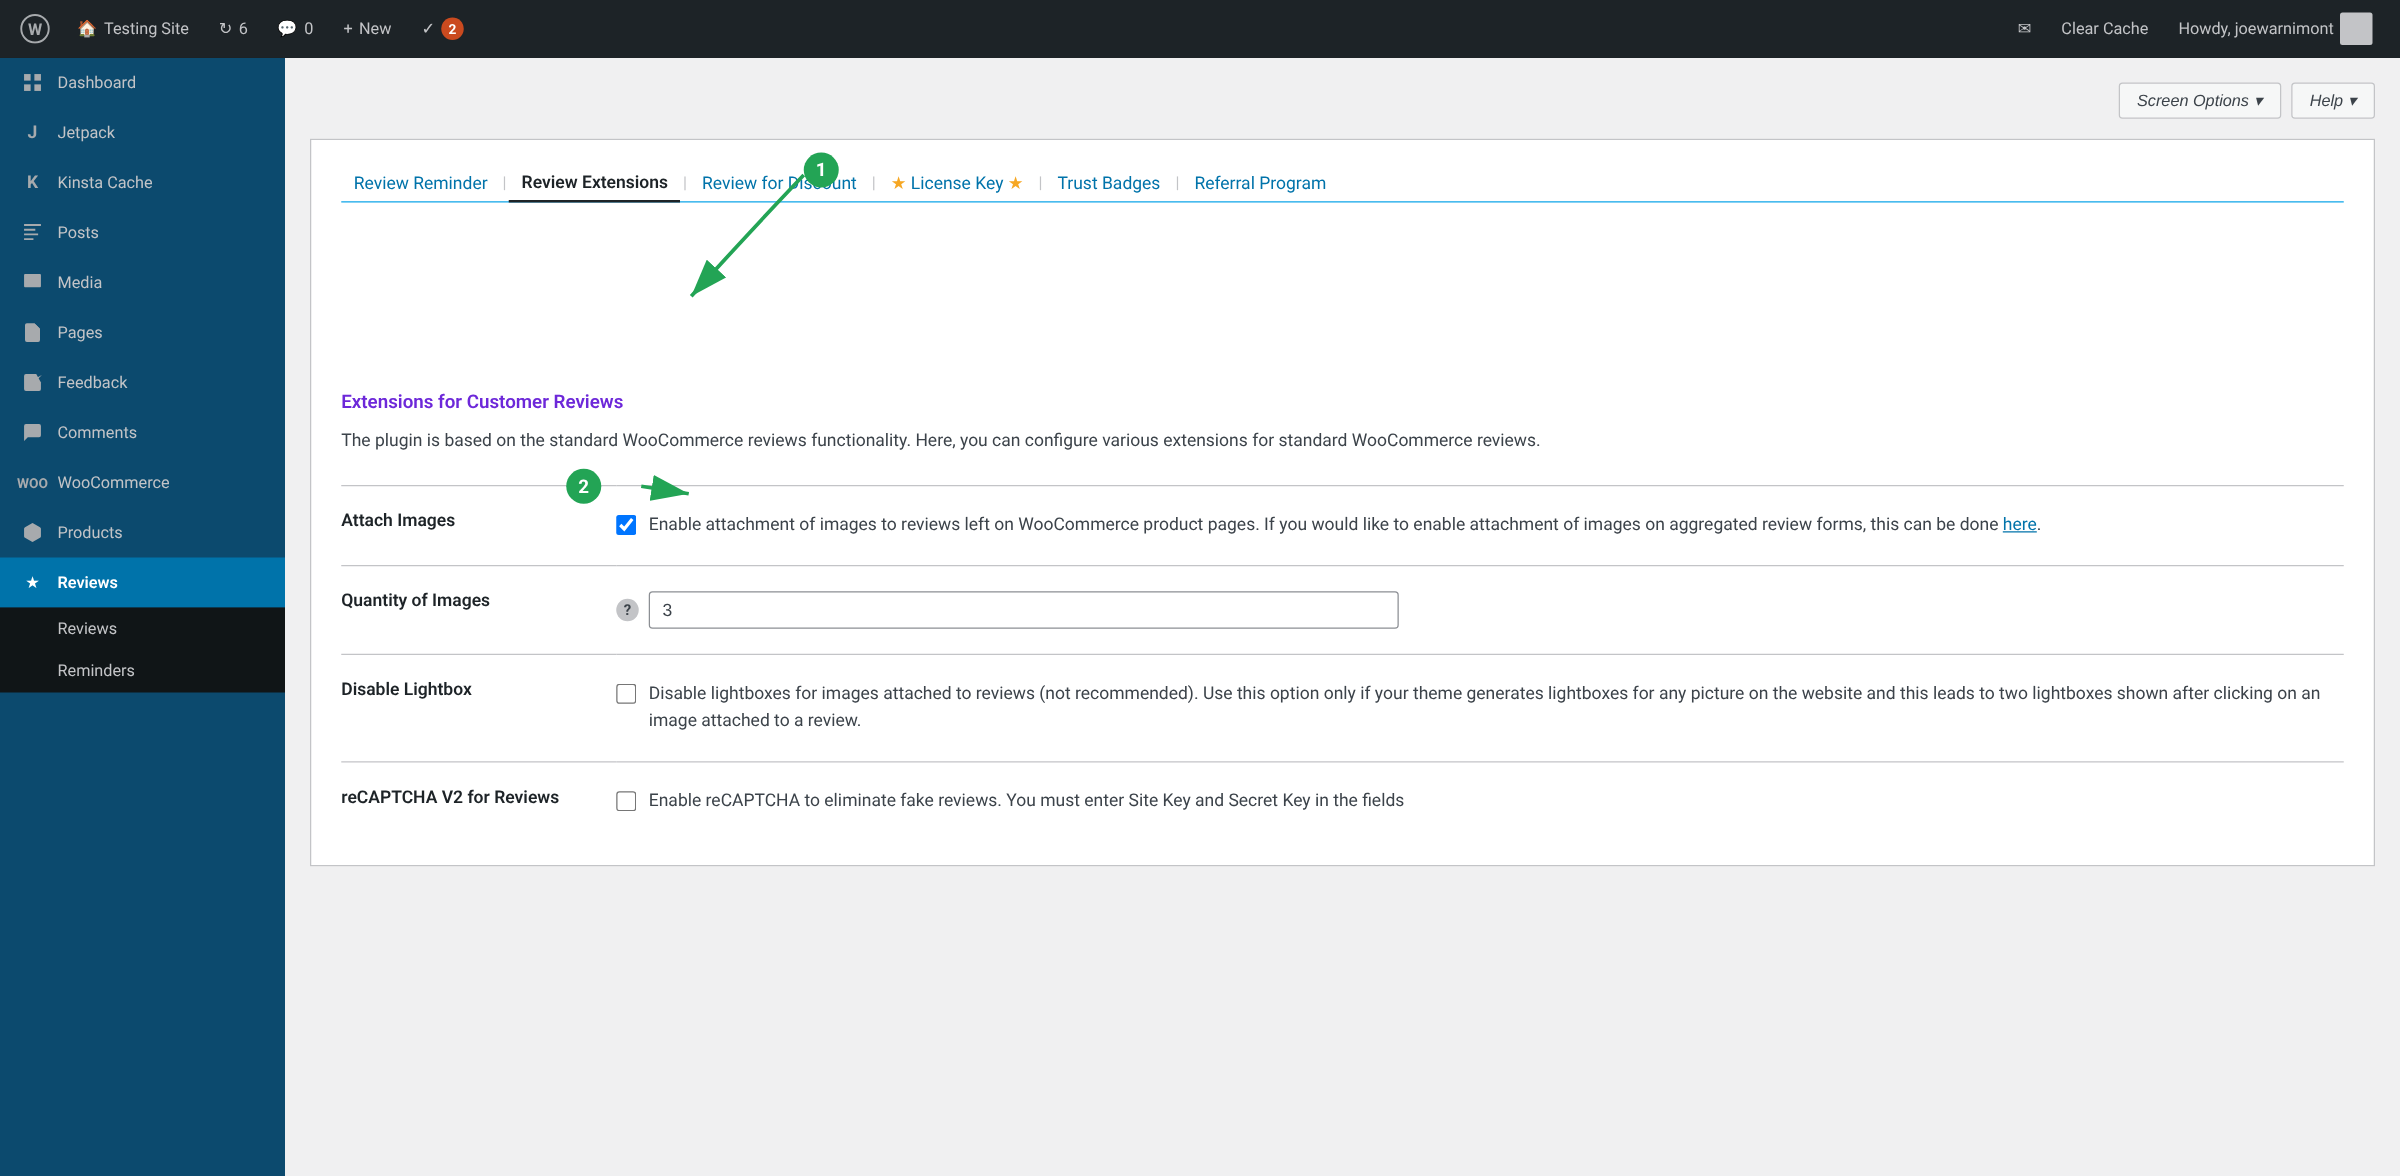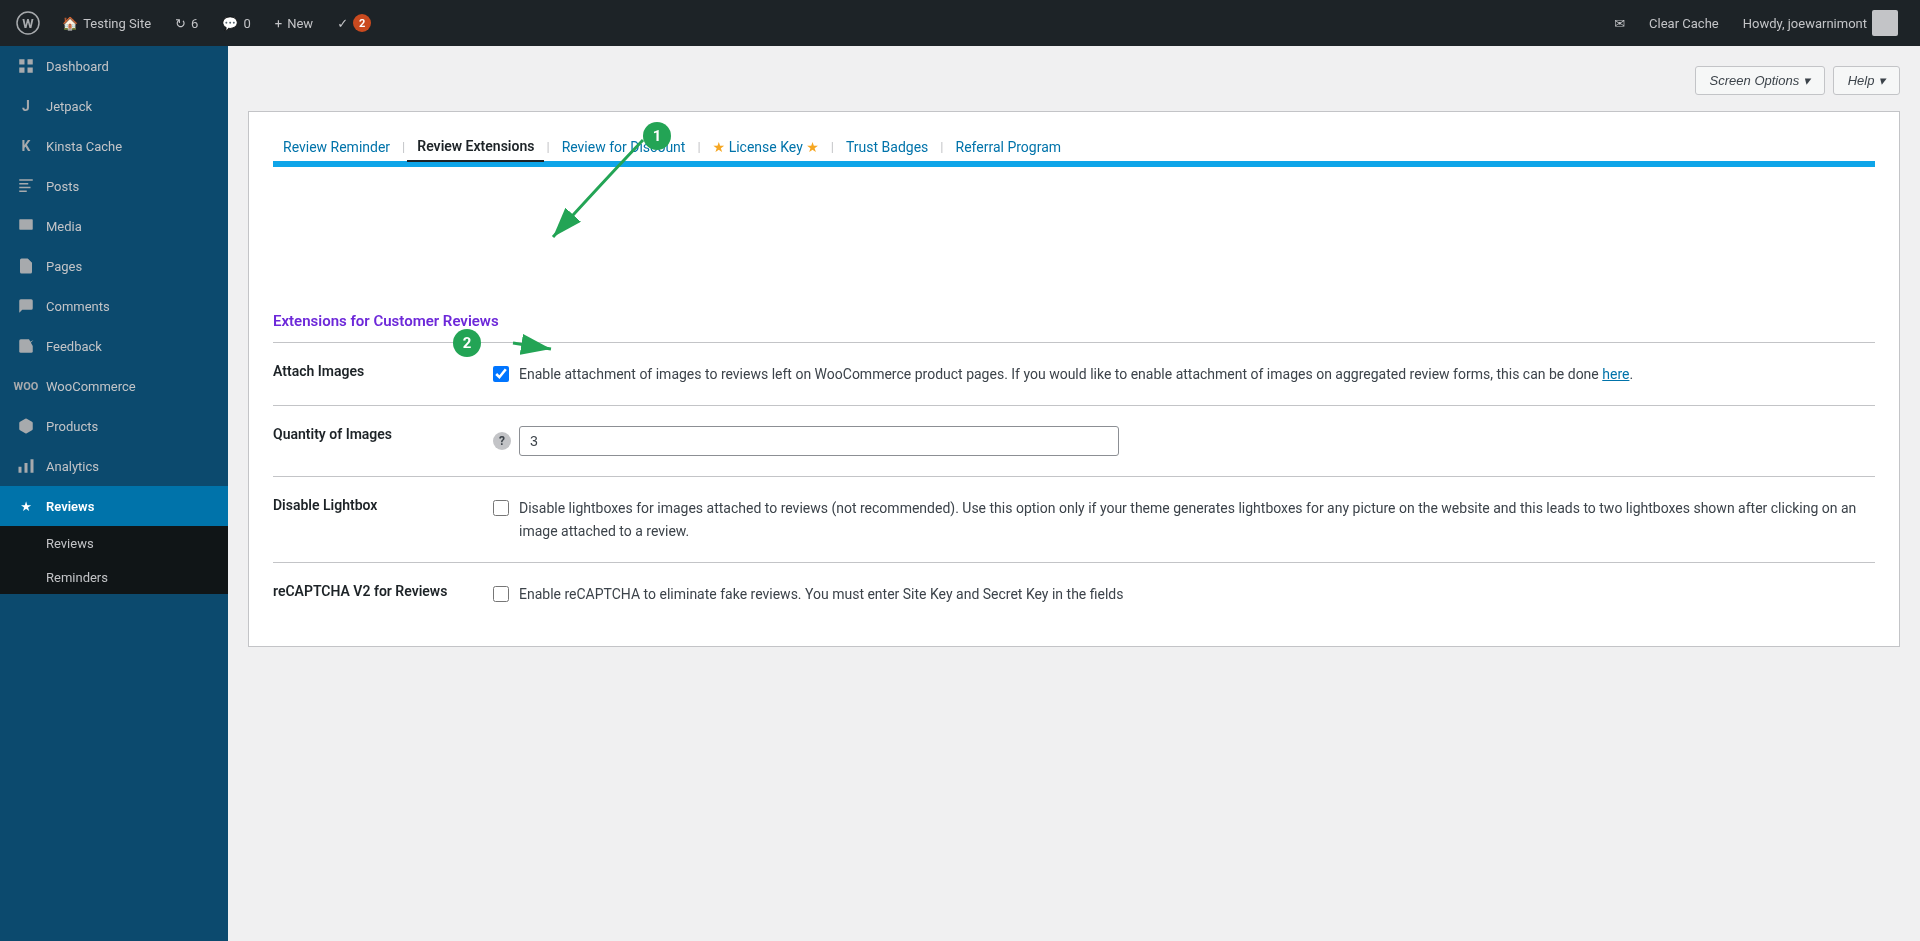--- a/index.html
+++ b/index.html
@@ -128,21 +128,21 @@
     h1.page-title {
       font-size: 23px;
       font-weight: 400;
       color: #1d2327;
       margin-bottom: 16px;
     }
     .settings-tabs {
       display: flex;
       align-items: center;
       gap: 0;
-      border-bottom: 6px solid #0ea5e9;
+      border-bottom: 1px solid #0ea5e9;
       margin-bottom: 24px;
       flex-wrap: wrap;
     }
     .tab-link {
       color: #0073aa;
       font-size: 14px;
       padding: 6px 10px;
       cursor: pointer;
       text-decoration: none;
       white-space: nowrap;
@@ -355,55 +355,45 @@
         <svg width="18" height="18" viewBox="0 0 24 24" fill="#a7aaad">
             <path d="M14 2H6a2 2 0 0 0-2 2v16a2 2 0 0 0 2 2h12a2 2 0 0 0 2-2V8z"></path>
             <polyline points="14 2 14 8 20 8"></polyline>
           </svg>
       </span>
       <span>Pages</span>
     </div>
     <div class="menu-item">
       <span class="menu-icon">
         <svg width="18" height="18" viewBox="0 0 24 24" fill="#a7aaad">
-            <path d="M21 15a2 2 0 0 1-2 2H7l-4 4V5a2 2 0 0 1 2-2h14a2 2 0 0 1 2 2z"></path>
-          </svg>
-      </span>
-      <span>Comments</span>
-    </div>
-    <div class="menu-item">
-      <span class="menu-icon">
-        <svg width="18" height="18" viewBox="0 0 24 24" fill="#a7aaad">
             <path d="M9 11l3 3L22 4"></path>
             <path d="M21 12v7a2 2 0 0 1-2 2H5a2 2 0 0 1-2-2V5a2 2 0 0 1 2-2h11"></path>
           </svg>
       </span>
       <span>Feedback</span>
     </div>
     <div class="menu-item">
+      <span class="menu-icon">
+        <svg width="18" height="18" viewBox="0 0 24 24" fill="#a7aaad">
+            <path d="M21 15a2 2 0 0 1-2 2H7l-4 4V5a2 2 0 0 1 2-2h14a2 2 0 0 1 2 2z"></path>
+          </svg>
+      </span>
+      <span>Comments</span>
+    </div>
+    <div class="menu-item">
       <span class="menu-icon" style="color:#a7aaad; font-size:11px; font-weight:bold;">WOO</span>
       <span>WooCommerce</span>
     </div>
     <div class="menu-item">
       <span class="menu-icon">
         <svg width="18" height="18" viewBox="0 0 24 24" fill="#a7aaad">
             <path d="M21 16V8a2 2 0 0 0-1-1.73l-7-4a2 2 0 0 0-2 0l-7 4A2 2 0 0 0 3 8v8a2 2 0 0 0 1 1.73l7 4a2 2 0 0 0 2 0l7-4A2 2 0 0 0 21 16z"></path>
           </svg>
       </span>
       <span>Products</span>
-    </div>
-    <div class="menu-item">
-      <span class="menu-icon">
-        <svg width="18" height="18" viewBox="0 0 24 24" fill="#a7aaad">
-            <rect x="18" y="3" width="4" height="18"></rect>
-            <rect x="10" y="8" width="4" height="13"></rect>
-            <rect x="2" y="13" width="4" height="8"></rect>
-          </svg>
-      </span>
-      <span>Analytics</span>
     </div>
     <div class="menu-item active-parent" style="background:#0073aa;">
       <span class="menu-icon" style="color:#fff;">★</span>
       <span style="color:#fff; font-weight:600;">Reviews</span>
     </div>
     <div class="submenu">
       <div class="submenu-item">
         <span>Reviews</span>
       </div>
       <div class="submenu-item">
@@ -450,20 +440,21 @@
           <span class="tab-separator">|</span>
           <a class="tab-link"><span class="tab-star">★</span> License Key <span class="tab-star">★</span></a>
           <span class="tab-separator">|</span>
           <a class="tab-link">Trust Badges</a>
           <span class="tab-separator">|</span>
           <a class="tab-link">Referral Program</a>
         </div>
       </div>
 
       <h2 class="section-title">Extensions for Customer Reviews</h2>
+      <p class="section-desc">The plugin is based on the standard WooCommerce reviews functionality. Here, you can configure various extensions for standard WooCommerce reviews.</p>
 
       <table class="settings-table">
         <tbody>
 
           <tr>
             <th>
               <span>Attach Images</span>
             </th>
             <td style="position:relative;">
 

